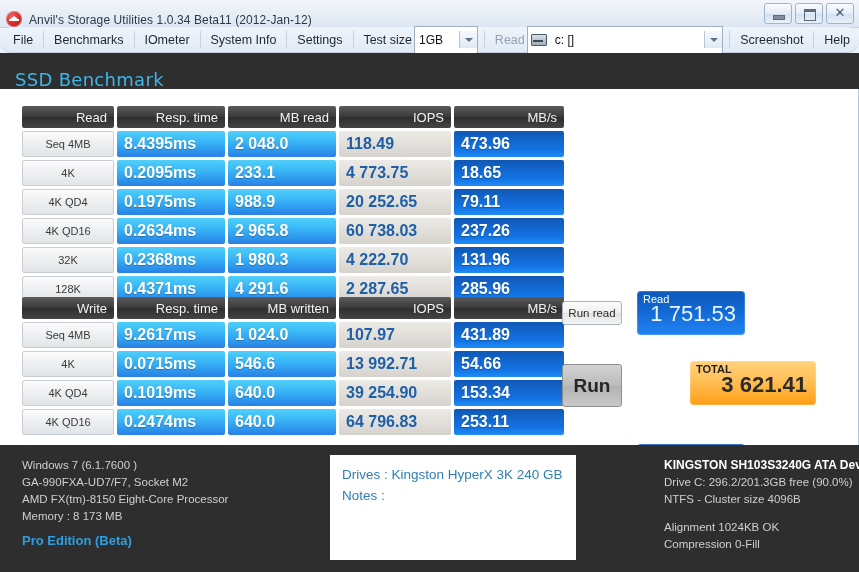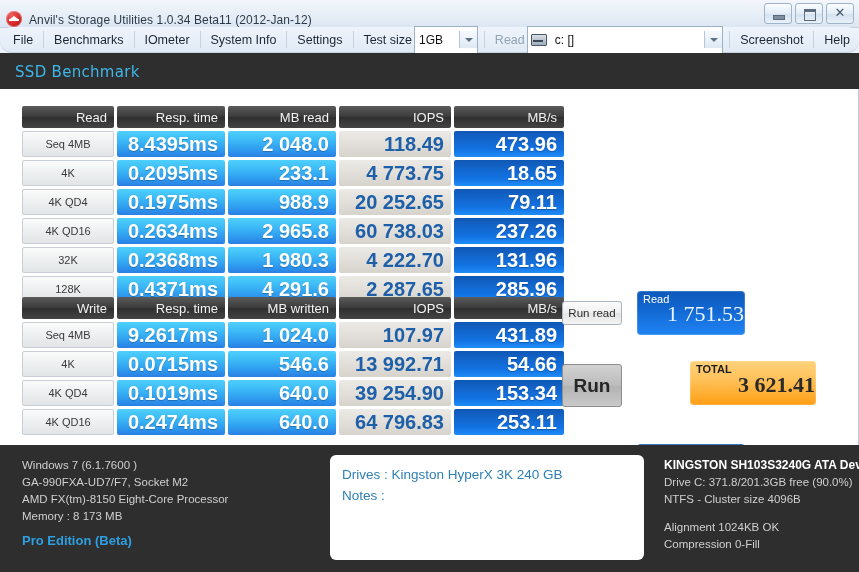--- a/index.html
+++ b/index.html
@@ -83,43 +83,43 @@
     position:relative;border-radius:1px;
   }
   .drive-ico::after{content:"";position:absolute;left:1px;top:5px;width:10px;height:2px;background:#3c4a58;}
 
   
   .header-band{
     position:absolute;left:0;top:53px;width:859px;height:36px;
     background:#2e2e2e;border-bottom:1px solid #1b1b1b;
   }
   .header-band .hb-title{
-    position:absolute;left:15px;top:10px;font-size:15px;color:#3fb6e8;
+    position:absolute;left:15px;top:16px;font-size:18px;color:#3fb6e8;
     font-family:"DejaVu Sans", sans-serif;font-weight:400;letter-spacing:.3px;
   }
 
   
   .main{
     position:absolute;left:0;top:89px;width:859px;height:356px;background:#ffffff;
     border-right:1px solid #b9c7d8;box-sizing:border-box;
   }
 
   
   .bench-table{position:absolute;border-collapse:separate;border-spacing:3px 3px;}
   #read-table{left:19px;top:14px;}
   #write-table{left:19px;top:205px;}
   .bench-table th{
     height:22px;padding:0 7px;text-align:right;vertical-align:middle;
     font-size:13px;color:#f2f2f2;font-weight:400;
     background:linear-gradient(180deg,#5b5b5b 0%,#3b3b3b 48%,#2f2f2f 52%,#444444 100%);
     border-radius:2px;box-sizing:border-box;
   }
   .bench-table td{
-    height:26px;padding:0 7px;text-align:right;vertical-align:middle;
-    font-size:20px;font-weight:bold;color:#ffffff;box-sizing:border-box;
+    height:26px;padding:0 7px;vertical-align:middle;
+    font-size:16px;font-weight:bold;color:#ffffff;box-sizing:border-box;
     border-radius:2px;
     text-shadow:0 1px 1px rgba(0,0,0,.25);
   }
   .col-label{width:92px;}
   .col-resp{width:108px;}
   .col-vol{width:108px;}
   .col-iops{width:112px;}
   .col-mbs{width:110px;}
   td.c-label{
     text-align:center;font-size:11px;font-weight:normal;color:#3a3a3a;
@@ -152,43 +152,43 @@
     border:1px solid #8e8e8e;
   }
   .score-box{
     position:absolute;border-radius:4px;box-sizing:border-box;
     box-shadow:inset 0 0 0 1px rgba(255,255,255,.18);
   }
   .score-box .s-cap{
     position:absolute;left:6px;top:2px;font-size:11px;color:#ffffff;font-weight:normal;
   }
   .score-box .s-val{
-    position:absolute;right:1px;top:10px;font-size:22px;color:#eaf4ff;font-weight:normal;
-    font-family:Liberation Serif, serif;white-space:nowrap;
+    position:absolute;right:9px;top:10px;font-size:22px;color:#eaf4ff;font-weight:normal;
+    font-family:Liberation Sans, sans-serif;white-space:nowrap;
   }
   #read-score{left:637px;top:202px;width:108px;height:44px;
     background:linear-gradient(180deg,#0d59bb 0%,#1166cf 40%,#1a78e6 75%,#1f83ef 100%);}
   #write-score{left:637px;top:355px;width:108px;height:44px;
     background:linear-gradient(180deg,#0d59bb 0%,#1166cf 40%,#1a78e6 75%,#1f83ef 100%);}
   #total-score{left:690px;top:272px;width:126px;height:44px;
     background:linear-gradient(180deg,#ffd27a 0%,#ffc25c 40%,#ffae32 75%,#ff9d14 100%);}
   #total-score .s-cap{color:#1e1e1e;font-weight:bold;font-size:11px;}
   #total-score .s-val{color:#2a2a2a;font-weight:bold;font-size:22px;top:11px;}
 
   
   .bottom{
     position:absolute;left:0;top:445px;width:859px;height:127px;background:#2e2e2e;
     box-sizing:border-box;
   }
   .sysinfo{position:absolute;left:22px;top:12px;}
   .sysinfo div{font-size:11.5px;color:#cfcfcf;line-height:17px;white-space:nowrap;}
   .sysinfo .pro{color:#2e9fe0;font-weight:bold;font-size:13px;margin-top:7px;}
   .notes-box{
-    position:absolute;left:330px;top:10px;width:314px;height:105px;
-    background:#ffffff;border-radius:6px;box-sizing:border-box;padding:9px 12px;
+    position:absolute;left:330px;top:10px;width:246px;height:105px;
+    background:#ffffff;border-radius:0;box-sizing:border-box;padding:9px 12px;
   }
   .notes-box div{font-size:13.5px;color:#2f7fb5;line-height:21px;white-space:nowrap;}
   .driveinfo{position:absolute;left:628px;top:12px;width:231px;overflow:hidden;}
   .driveinfo div{font-size:11.5px;color:#cfcfcf;line-height:17px;white-space:nowrap;padding-left:36px;}
   .driveinfo .strong{color:#ffffff;font-weight:bold;font-size:12px;}
   .driveinfo .gap{height:11px;}
   .driveinfo .drv{color:#ffffff;font-weight:bold;}
 </style>
 </head>
 <body>
@@ -375,21 +375,21 @@
       <div class="pro">Pro Edition (Beta)</div>
     </div>
 
     <div class="notes-box">
       <div>Drives : Kingston HyperX 3K 240 GB</div>
       <div>Notes :</div>
     </div>
 
     <div class="driveinfo">
       <div class="strong">KINGSTON SH103S3240G ATA Device 24</div>
-      <div>Drive C: 371.8/201.3GB free (90.0%)</div>
+      <div>Drive C: 296.2/201.3GB free (90.0%)</div>
       <div>NTFS - Cluster size 4096B</div>
       <div class="gap"></div>
       <div>Alignment 1024KB OK</div>
       <div>Compression 0-Fill</div>
     </div>
   </div>
 
 </div>
 
 </body></html>

